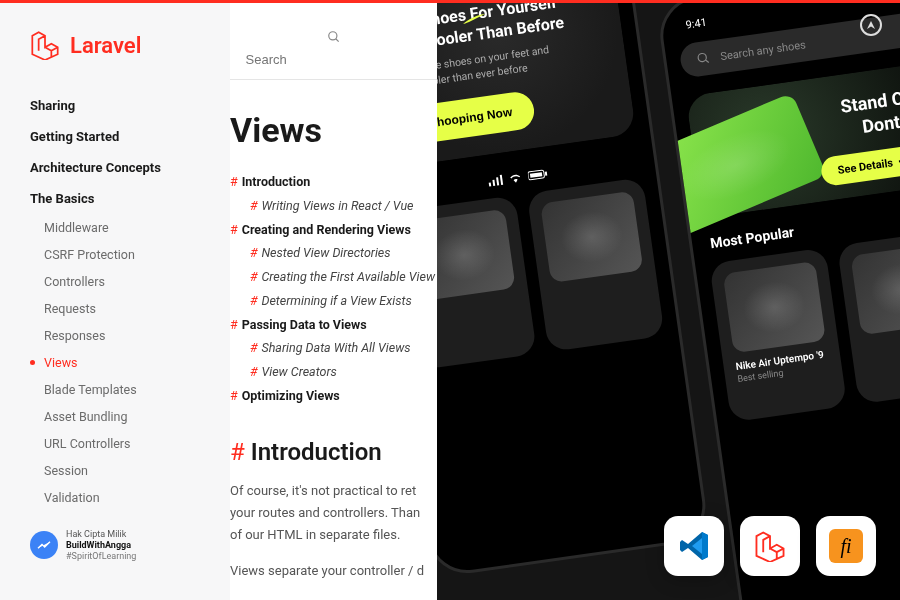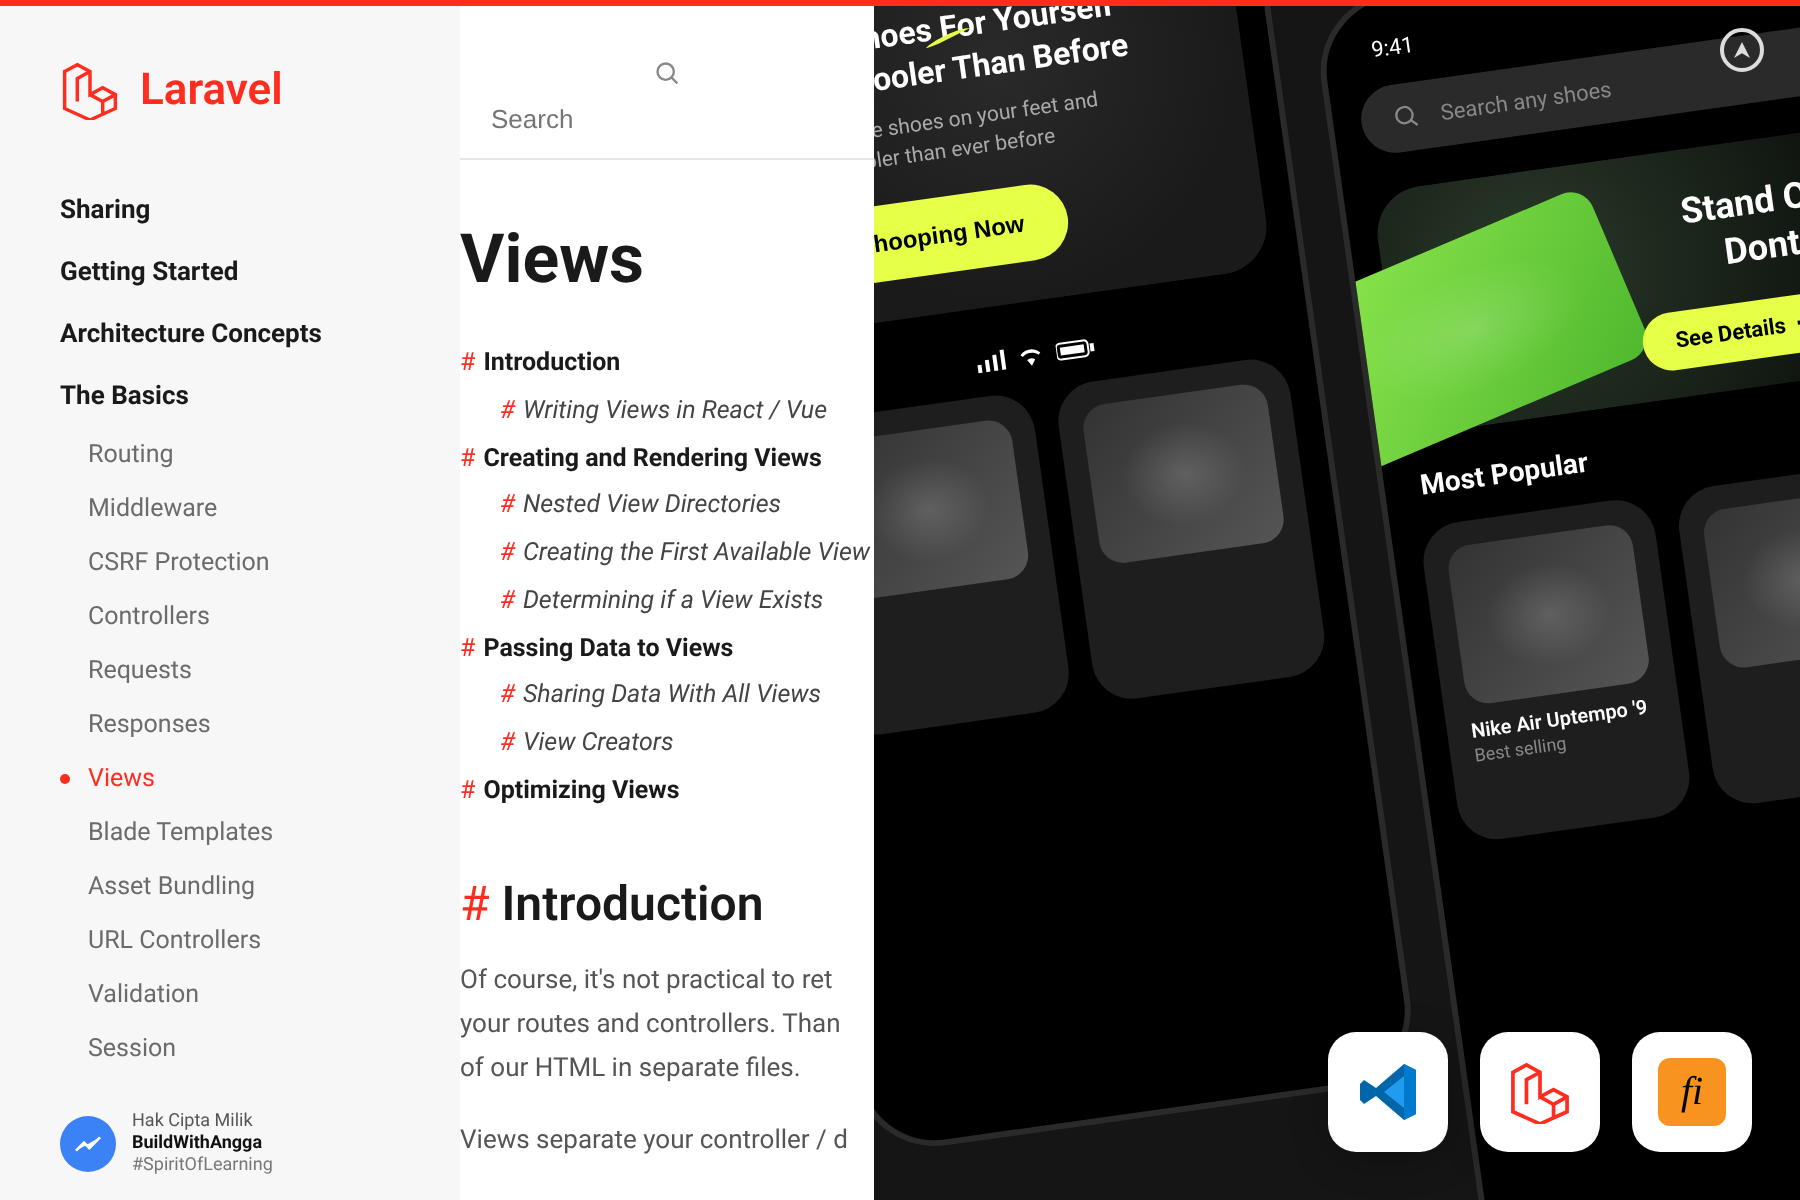--- a/index.html
+++ b/index.html
@@ -75,32 +75,31 @@
     <div class="logo-row">
       <svg viewBox="0 0 50 52">
           <path fill="none" stroke="#ff2d20" stroke-width="3" d="M3 10 L14 4 L25 10 L25 30 L36 24 L47 30 L47 42 L25 52 L3 42 Z M25 10 L14 16 L14 36 M25 30 L36 36 M47 30 L36 36 L36 46"></path>
         </svg>
       <span class="logo-text">Laravel</span>
     </div>
     <div class="nav-section">Sharing</div>
     <div class="nav-section">Getting Started</div>
     <div class="nav-section">Architecture Concepts</div>
     <div class="nav-section">The Basics</div>
-    <div class="nav-item">Routing</div>
     <div class="nav-item">Middleware</div>
     <div class="nav-item">CSRF Protection</div>
     <div class="nav-item">Controllers</div>
     <div class="nav-item">Requests</div>
     <div class="nav-item">Responses</div>
     <div class="nav-item active">Views</div>
     <div class="nav-item">Blade Templates</div>
     <div class="nav-item">Asset Bundling</div>
     <div class="nav-item">URL Controllers</div>
+    <div class="nav-item">Session</div>
     <div class="nav-item">Validation</div>
-    <div class="nav-item">Session</div>
     <div class="badge-box">
       <div class="badge-circle">
         <svg width="16" height="16" viewBox="0 0 24 24">
             <path fill="#fff" d="M3 17 L9 11 L13 15 L21 7"></path>
             <path stroke="#fff" stroke-width="2" fill="none" d="M3 17 L9 11 L13 15 L21 7"></path>
           </svg>
       </div>
       <div class="badge-text">
         <div class="l1">Hak Cipta Milik</div>
         <div class="l2">BuildWithAngga</div>

